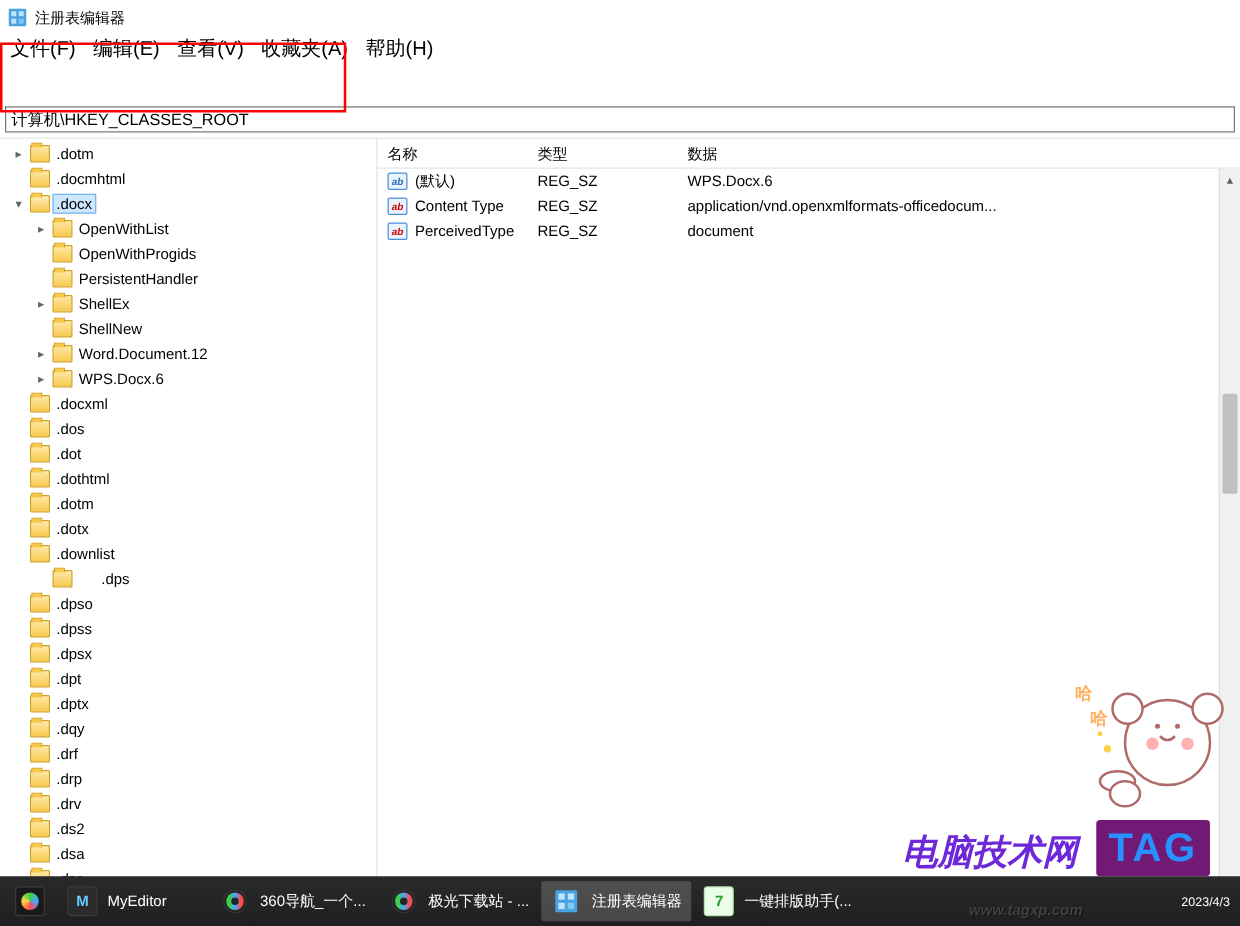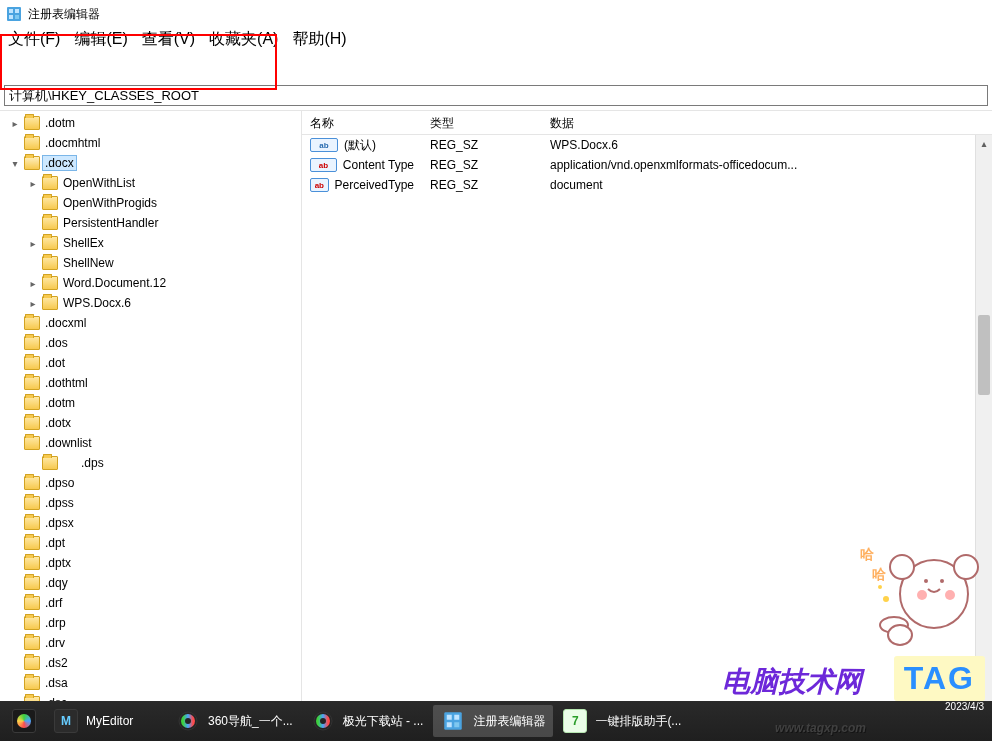--- a/index.html
+++ b/index.html
@@ -24,38 +24,38 @@
 .folder-icon.open { background: linear-gradient(180deg, #fff0c0, #f7c94f); }
 .list-panel { flex: 1; display: flex; flex-direction: column; position: relative; }
 .list-header { display: flex; height: 24px; border-bottom: 1px solid #e5e5e5; font-size: 12px; }
 .list-header .col { padding: 4px 8px; border-right: 1px solid transparent; }
 .list-body { flex:1; overflow:auto; }
 .list-row { display: flex; align-items: center; height: 20px; }
 .list-row .col { padding: 2px 8px; display:flex; align-items:center; gap:6px; overflow:hidden; text-overflow:ellipsis; white-space:nowrap; }
 .col-name { width: 120px; }
 .col-type { width: 120px; }
 .col-data { flex:1; }
-.val-icon { width: 28px; height: 14px; border-radius: 2px; display:flex; align-items:center; justify-content:center; font-size:8px; font-weight:bold; border:1px solid; }
+.val-icon { width: 16px; height: 14px; border-radius: 2px; display:flex; align-items:center; justify-content:center; font-size:8px; font-weight:bold; border:1px solid;font-style:italic; }
 .val-icon.str { background:#eaf4ff; border-color:#4a90d9; color:#c00; }
 .val-icon.def { background:#eaf4ff; border-color:#4a90d9; color:#2a6cb0; }
 .scrollbar-v { position:absolute; right:0; top:24px; bottom:0; width:17px; background:#f0f0f0; border-left:1px solid #e0e0e0; }
 .scrollbar-v .thumb { position:absolute; left:2px; right:2px; top:180px; height:80px; background:#c0c0c0; border-radius:2px; }
 .scrollbar-v .arrow { position:absolute; left:0; right:0; height:17px; display:flex; align-items:center; justify-content:center; color:#606060; font-size:10px;}
 .scrollbar-v .arrow.up{top:0;} .scrollbar-v .arrow.down{bottom:0;}
 .taskbar { height: 40px; background: linear-gradient(180deg, #2a2a2a, #1f1f1f); display:flex; align-items:center; padding:0 4px; gap:2px; position:absolute; bottom:0; left:0; right:0; }
 .taskbar .btn { height: 32px; display:flex; align-items:center; padding:0 8px; gap:8px; color:#fff; font-size:12px; border-radius:2px; min-width: 120px;}
 .taskbar .btn.active { background: rgba(255,255,255,0.18); }
 .task-icon { width:24px; height:24px; display:flex; align-items:center; justify-content:center; border-radius:3px; font-weight:bold; }
 .task-icon.dark { background:#2b2b2b; color:#6cf; border:1px solid #3a3a3a;}
 .task-icon.lib { background:#1a1a1a; border:1px solid #3a3a3a; }
 .task-icon.lib span{ width:14px;height:14px;border-radius:50%; background: conic-gradient(#3dd13d,#4aa3ff,#ff4a4a,#ffd24a,#3dd13d);}
 .task-icon.green { background:#eafde8; color:#2a9d2a; border:1px solid #b6e6b0;}
-.tray { position:absolute; right:8px; top:0; color:#fff; font-size:10px; text-align:right;}
+.tray { position:absolute; right:8px; top:16px; color:#fff; font-size:10px; text-align:right;}
 .watermark1 { position:absolute; right:130px; bottom:40px; font-size:28px; font-weight:bold; color:#6d28d9; font-style:italic; text-shadow:1px 1px 0 #fff; pointer-events:none;}
-.watermark2 { position:absolute; right:7px; bottom:40px; font-size:32px; font-weight:900; color:#2a8fff; background:#fef9c3; padding:4px 10px; border-radius:3px; letter-spacing:2px; pointer-events:none;}
+.watermark2 { position:absolute; right:24px; bottom:40px; font-size:32px; font-weight:900; color:#2a8fff; background:#701a75; padding:4px 10px; border-radius:3px; letter-spacing:2px; pointer-events:none;}
 .watermark3 { position:absolute; right:126px; bottom:6px; font-size:12px; font-weight:bold; font-style:italic; color:#404040; text-shadow:1px 1px 0 rgba(0,0,0,.4); pointer-events:none;}
 .bear { position:absolute; right:10px; bottom:92px; width:140px; height:110px; pointer-events:none;}
 .bear svg{width:100%;height:100%;}
 .redbox { position:absolute; border:2px solid red; left:0; top:34px; width:277px; height:56px; pointer-events:none;}
 </style>
 </head>
 <body>
 
 <div class="window">
   <div class="titlebar">

